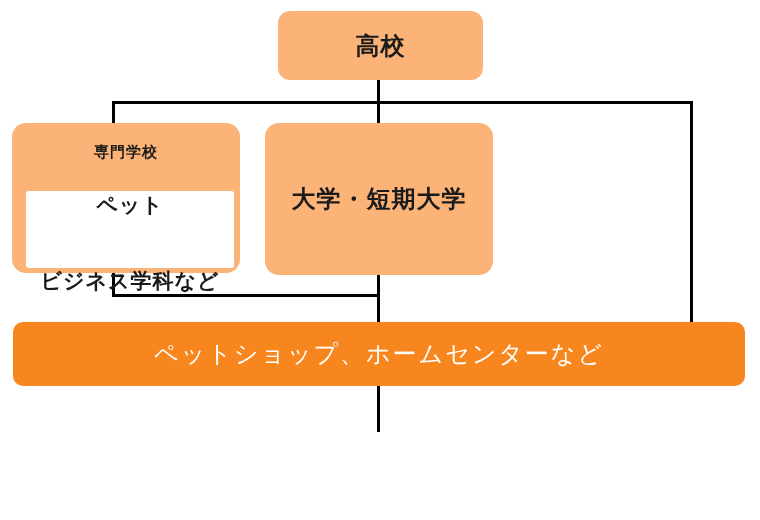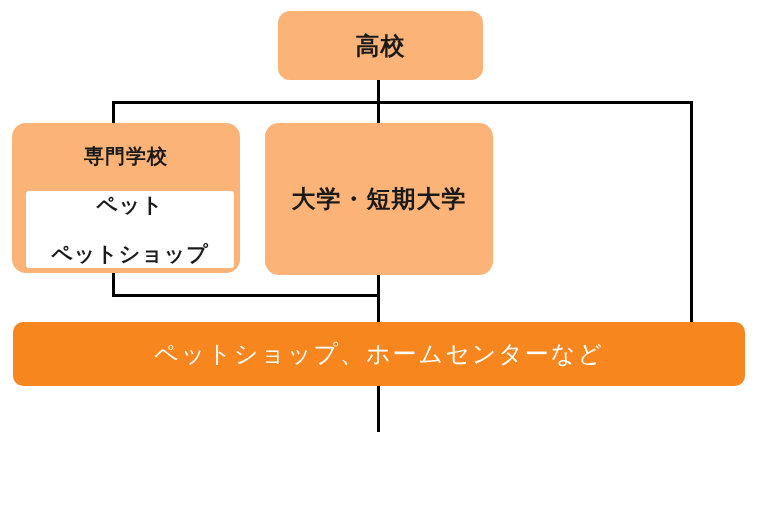--- a/index.html
+++ b/index.html
@@ -21,26 +21,26 @@
     position:absolute;box-sizing:border-box;
     background:var(--light-orange);
     color:var(--dark-text);
     font-weight:bold;
     display:flex;align-items:center;justify-content:center;
     text-align:center;
   }
   .node-hs{left:278px;top:11px;width:205px;height:69px;border-radius:12px;font-size:24px;letter-spacing:1px;}
   .node-voc{left:12px;top:123px;width:228px;height:150px;border-radius:14px;
     flex-direction:column;justify-content:flex-start;}
-  .voc-label{margin-top:20px;font-size:20px;letter-spacing:1px;}
+  .voc-label{margin-top:20px;font-size:15px;letter-spacing:1px;}
   .voc-inner{
     position:absolute;left:14px;top:68px;width:208px;height:77px;
     background:var(--white-box);border-radius:3px;
-    display:flex;flex-direction:column;align-items:center;justify-content:space-between;
-    font-size:21px;line-height:1.35;letter-spacing:1px;color:var(--dark-text);
+    display:flex;flex-direction:column;align-items:center;justify-content:flex-start;
+    font-size:21px;line-height:1.35;letter-spacing:1px;color:var(--dark-text);gap:48px;
   }
   .node-univ{left:265px;top:123px;width:228px;height:152px;border-radius:14px;font-size:24px;letter-spacing:1px;align-items:center;}
   .bar{
     position:absolute;left:13px;width:732px;box-sizing:border-box;
     background:var(--orange);color:var(--light-text);
     font-weight:normal;font-size:24px;letter-spacing:2px;
     display:flex;align-items:center;justify-content:center;
     border-radius:10px;text-align:center;
   }
   .bar-employers{top:322px;height:64px;}
@@ -74,21 +74,21 @@
   <div class="conn v v-between-bars"></div>
 
   <div class="node node-hs">
     <span>高校</span>
   </div>
 
   <div class="node node-voc">
     <span class="voc-label">専門学校</span>
     <div class="voc-inner">
       <span>ペット</span>
-      <span>ペットショップ</span>
+      <span>ビジネス学科など</span>
     </div>
   </div>
 
   <div class="node node-univ">
     <span>大学・短期大学</span>
   </div>
 
   <div class="bar bar-employers">
     <span>ペットショップ、ホームセンターなど</span>
   </div>

